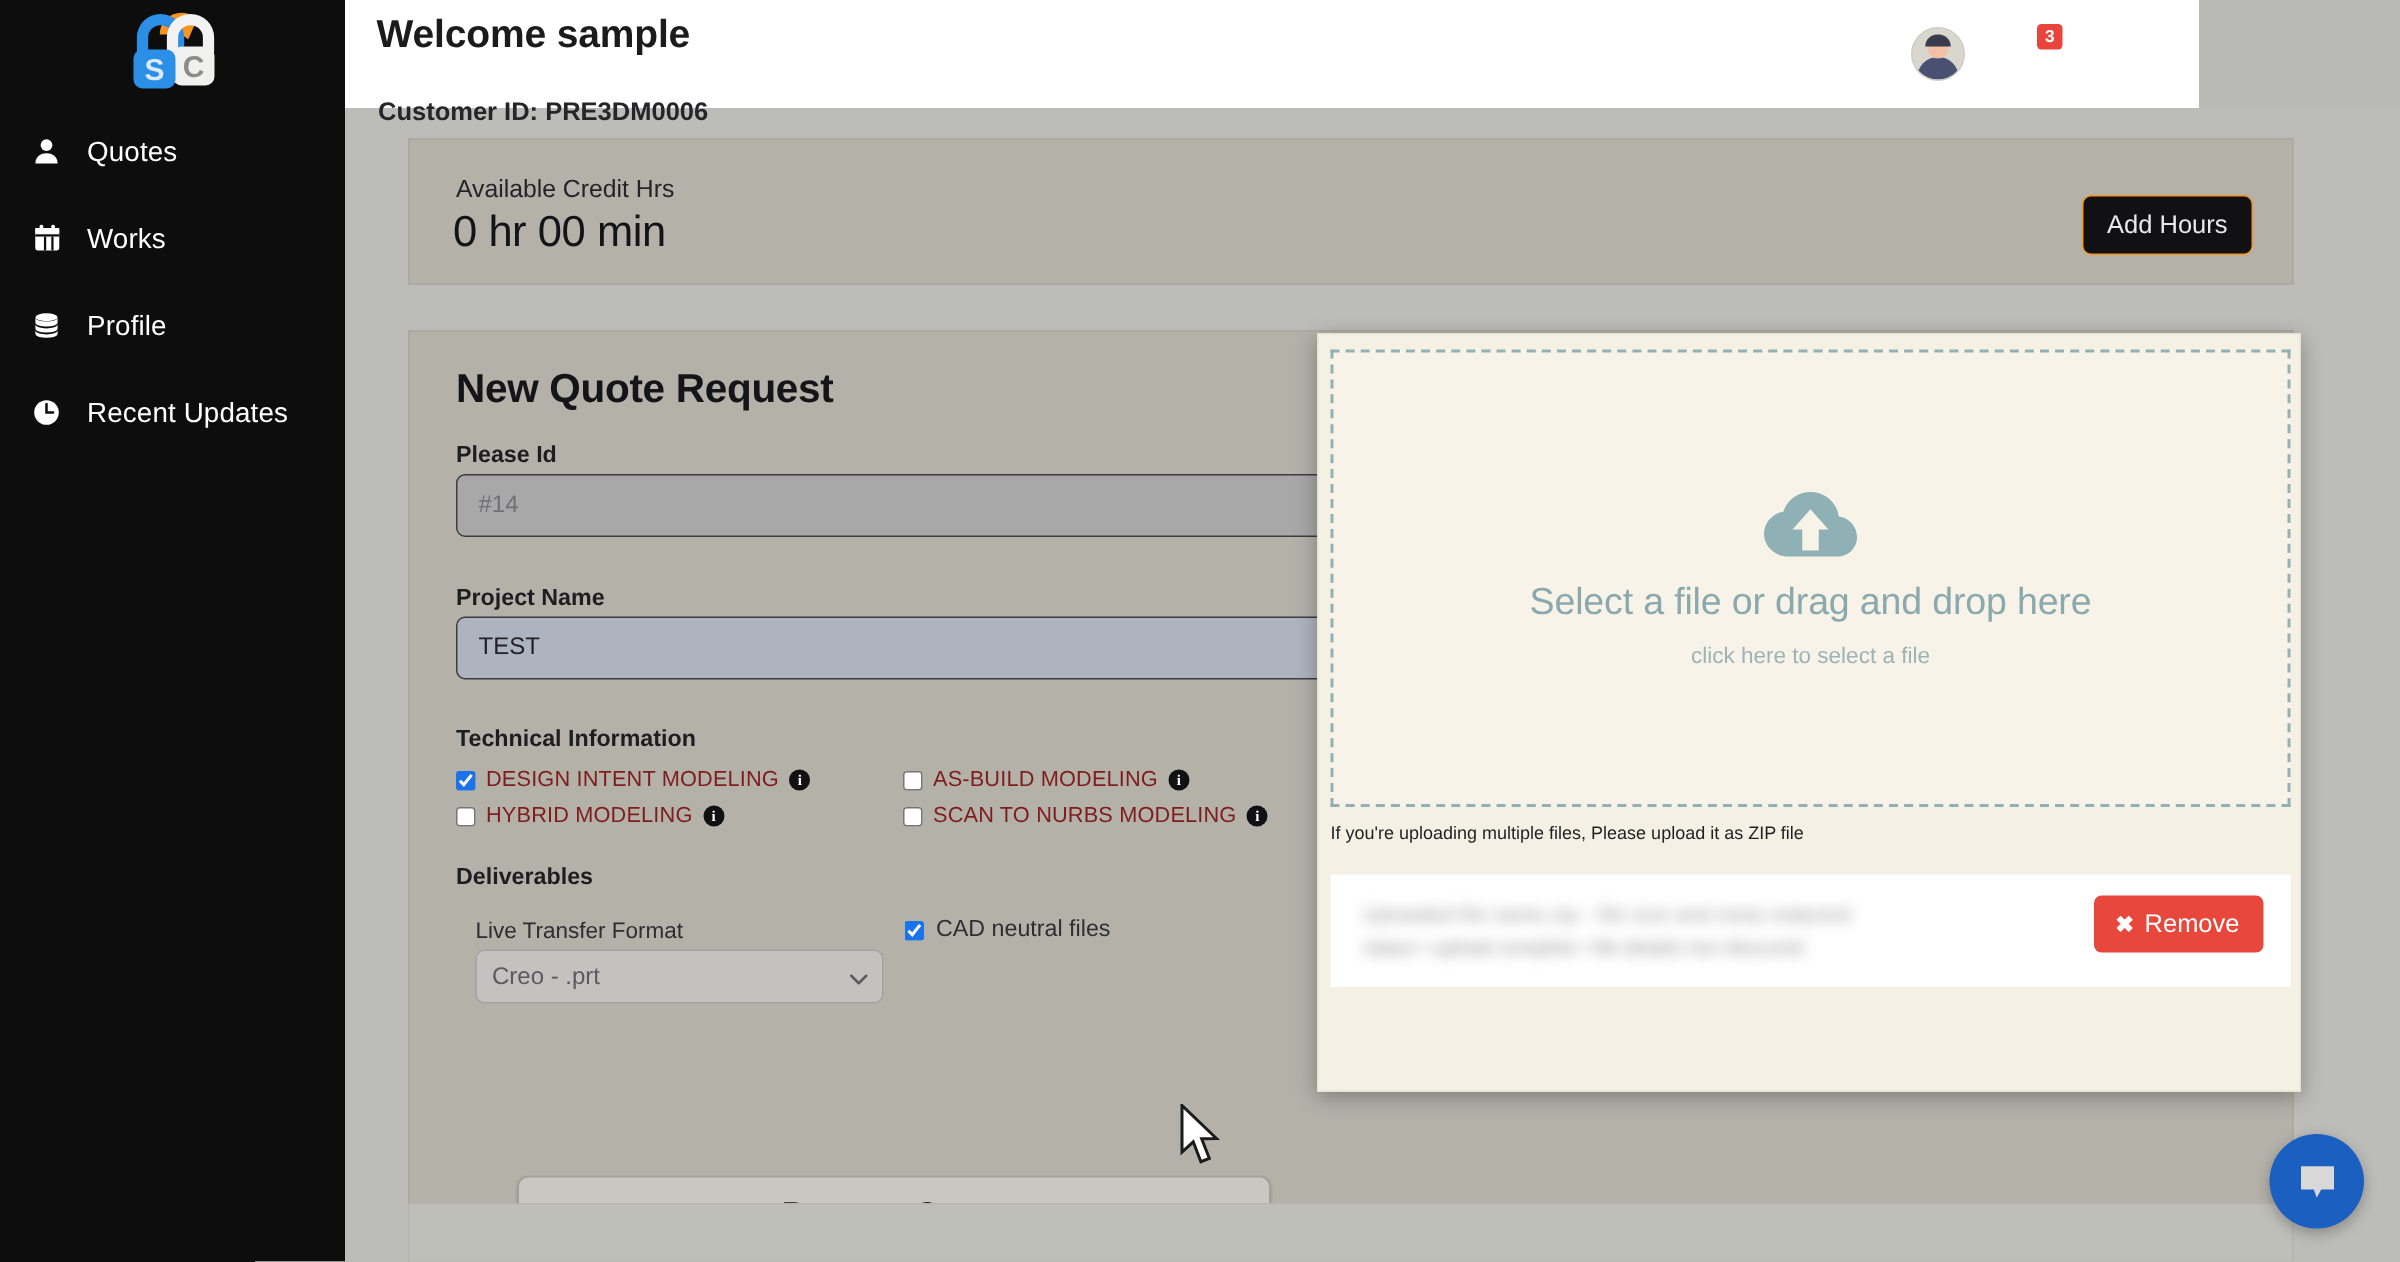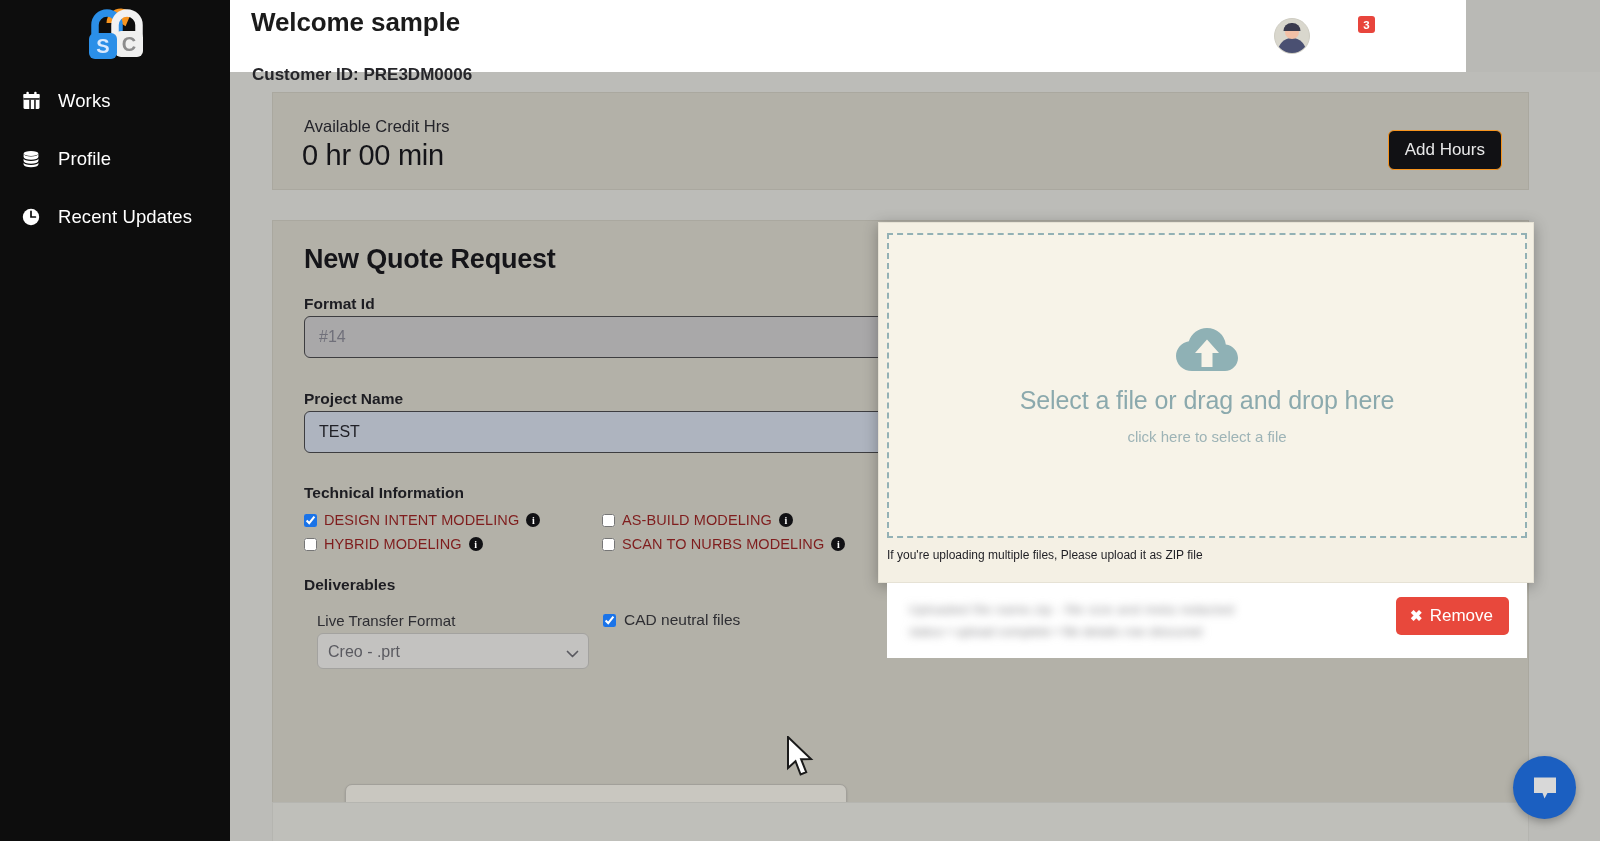--- a/index.html
+++ b/index.html
@@ -256,21 +256,21 @@
   #bottom-card {
     position: absolute; left: 42px; top: 730px;
     width: 1257px; height: 60px;
     background: #bfbfba;
     border: 1px solid #b5b5b0;
   }
 
   
   #upload-modal {
     position: absolute; left: 878px; top: 222px;
-    width: 656px; height: 361px;
+    width: 656px; height: 506px;
     background: #f4f0e4;
     border: 1px solid #e6e2d5;
     box-shadow: 0 3px 14px rgba(0,0,0,0.30);
     z-index: 40;
   }
   #dropzone {
     position: absolute; left: 8px; top: 10px;
     width: 640px; height: 305px;
     border: 2px dashed #93b1b5;
     background: #f7f3e8;
@@ -357,20 +357,29 @@
 
           <rect x="10" y="26" width="28" height="26" rx="6" fill="#2b8fe8"></rect>
           <text x="24" y="46" font-family="Liberation Sans, sans-serif" font-size="20" font-weight="700" fill="#dbeafe" text-anchor="middle">S</text>
         </svg>
       </div>
     </div>
 
     <div class="nav-list">
 
 
+      <div class="nav-item">
+        <span class="nav-icon">
+          <svg width="20" height="20" viewBox="0 0 20 20">
+            <circle cx="10" cy="5.8" r="3.9" fill="#ffffff"></circle>
+            <path d="M2.6 18 C2.6 13.4 6 11.2 10 11.2 C14 11.2 17.4 13.4 17.4 18 Z" fill="#ffffff"></path>
+          </svg>
+        </span>
+        <span class="nav-label">Quotes</span>
+      </div>
 
       <div class="nav-item">
         <span class="nav-icon">
           <svg width="19" height="20" viewBox="0 0 19 20">
             <rect x="1.5" y="3" width="16" height="15" rx="1.6" fill="#ffffff"></rect>
             <rect x="1.5" y="3" width="16" height="3.4" fill="#ffffff"></rect>
             <rect x="4.4" y="0.8" width="2.4" height="4" rx="1" fill="#ffffff"></rect>
             <rect x="12.2" y="0.8" width="2.4" height="4" rx="1" fill="#ffffff"></rect>
             <rect x="1.5" y="7.2" width="16" height="1.5" fill="#0d0d0d"></rect>
             <rect x="7.3" y="8.7" width="1.5" height="9.3" fill="#0d0d0d"></rect>
@@ -443,21 +452,21 @@
     <section id="credit-card">
       <div id="credit-label">Available Credit Hrs</div>
       <div id="credit-value">0 hr 00 min</div>
       <button id="add-hours-btn">Add Hours</button>
     </section>
 
     <section id="quote-card">
 
       <h2 id="quote-title">New Quote Request</h2>
 
-      <div class="field-label" id="lbl-project-id">Format Id</div>
+      <div class="field-label" id="lbl-project-id">Please Id</div>
       <input id="inp-project-id" type="text" placeholder="#14" style="">
 
       <div class="field-label" id="lbl-project-name">Project Name</div>
       <input id="inp-project-name" type="text" value="TEST" style="">
 
       <div class="field-label" id="lbl-tech">Technical Information</div>
 
       <div class="cb-grid">
         <div class="cb-row">
           <label class="cb-cell col1">

